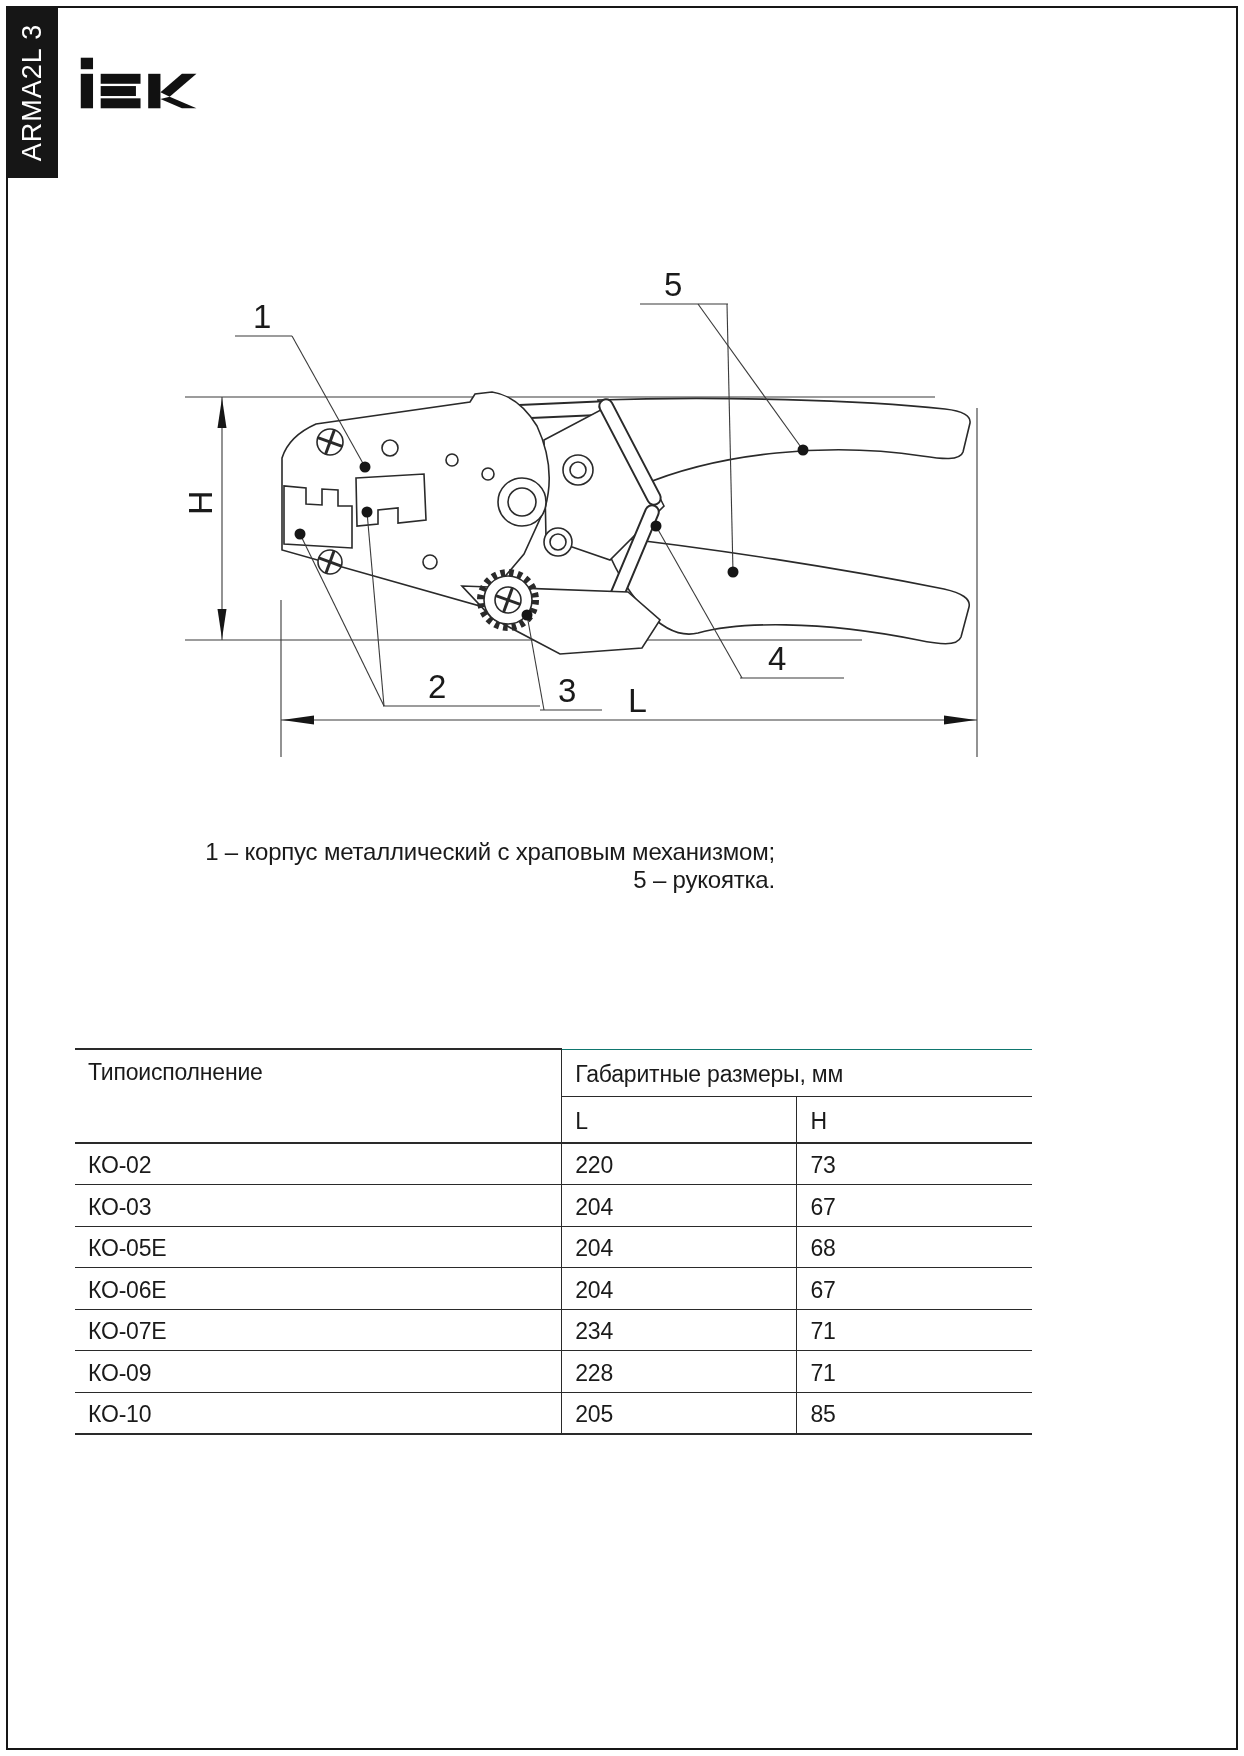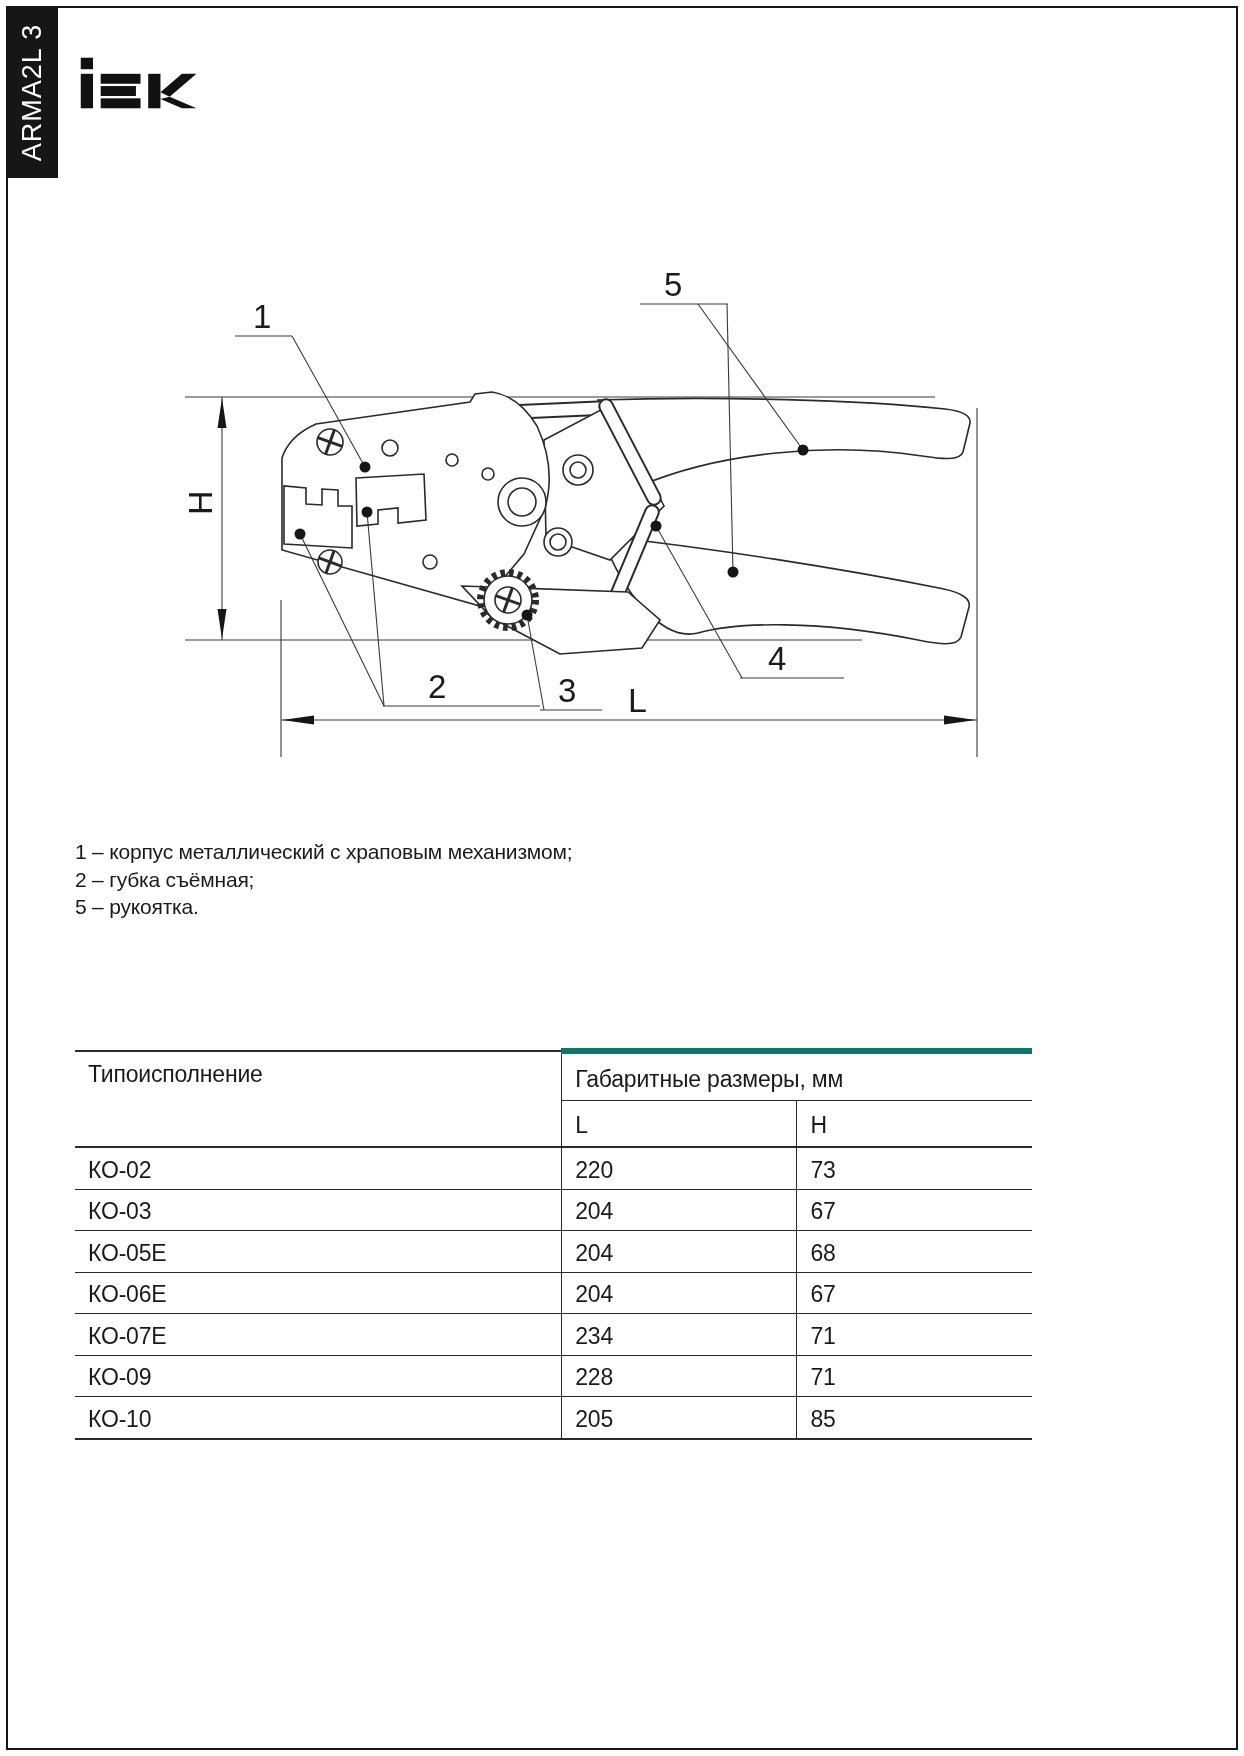--- a/index.html
+++ b/index.html
@@ -12,31 +12,31 @@
     position:absolute;left:7px;top:7px;width:51px;height:171px;background:#161616;
     display:flex;align-items:center;justify-content:center;z-index:3;
   }
   .side-tab span{
     transform:rotate(-90deg);white-space:nowrap;color:#ffffff;
     font-size:27px;font-weight:500;letter-spacing:1px;
   }
   .logo{position:absolute;left:80px;top:56px;width:118px;height:54px;z-index:3;}
   .figure-wrap{position:absolute;left:170px;top:250px;width:830px;height:520px;}
   .legend{position:absolute;left:75px;top:838px;width:700px;}
-  .legend-line{height:27.5px;line-height:27.5px;font-size:21px;letter-spacing:-0.2px;}
+  .legend-line{height:27.5px;line-height:27.5px;font-size:24px;letter-spacing:-0.2px;text-align:right;}
   .spec-table{
     position:absolute;left:75px;top:1048px;width:957px;border-collapse:collapse;
     font-size:23px;letter-spacing:-0.2px;table-layout:fixed;
   }
   .spec-table td{padding:4px 0 0 13px;vertical-align:middle;}
   .spec-table .c1{width:369px;}
   .spec-table .c2{width:356px;border-left:1.5px solid #2a2a2a;}
   .spec-table .c3{border-left:1.5px solid #2a2a2a;}
   .spec-table tr.h1 td{height:42px;}
-  .spec-table tr.h1 td.group{border-top:6px solid #0f766e;border-bottom:1.5px solid #2a2a2a;margin-top:18px;}
+  .spec-table tr.h1 td.group{border-top:1px solid #0f766e;border-bottom:1.5px solid #2a2a2a;margin-top:18px;}
   .spec-table td.typecell{border-top:2px solid #2a2a2a;border-bottom:2px solid #2a2a2a;vertical-align:top;padding-top:9px;}
   .spec-table tr.h2 td{height:41px;border-bottom:2px solid #2a2a2a;}
   .spec-table tr.r td{height:36.5px;border-bottom:1.5px solid #2a2a2a;}
   .spec-table tr.r:last-child td{border-bottom:2px solid #2a2a2a;margin-top:23px;}
   .caption{position:absolute;left:75px;top:1452px;font-size:24px;letter-spacing:-0.2px;}
   .tool-stroke{fill:#ffffff;stroke:#2a2a2a;stroke-width:1.6;}
   .thin{stroke:#3a3a3a;stroke-width:1.1;fill:none;}
   .leader{stroke:#3a3a3a;stroke-width:1.1;fill:none;}
   .callout-num{font-size:33px;fill:#1a1a1a;}
   .dim-letter{font-size:34px;fill:#1a1a1a;}
@@ -163,21 +163,20 @@
       <circle class="dot" cx="733" cy="572" r="5.5"></circle>
       <text class="callout-num" x="664" y="296">5</text>
 
       <text class="dim-letter" transform="translate(212,515) rotate(-90)">H</text>
       <text class="dim-letter" x="628" y="712">L</text>
     </svg>
   </div>
 
   <div class="legend">
     <div class="legend-line">1 – корпус металлический с храповым механизмом;</div>
-    <div class="legend-line">2 – губка съёмная;</div>
     <div class="legend-line">5 – рукоятка.</div>
   </div>
 
   <table class="spec-table">
     <tbody>
         <tr class="h1">
       <td class="c1 typecell" rowspan="2">Типоисполнение</td>
       <td class="c2 group" colspan="2">Габаритные размеры, мм</td>
     </tr>
     <tr class="h2">

